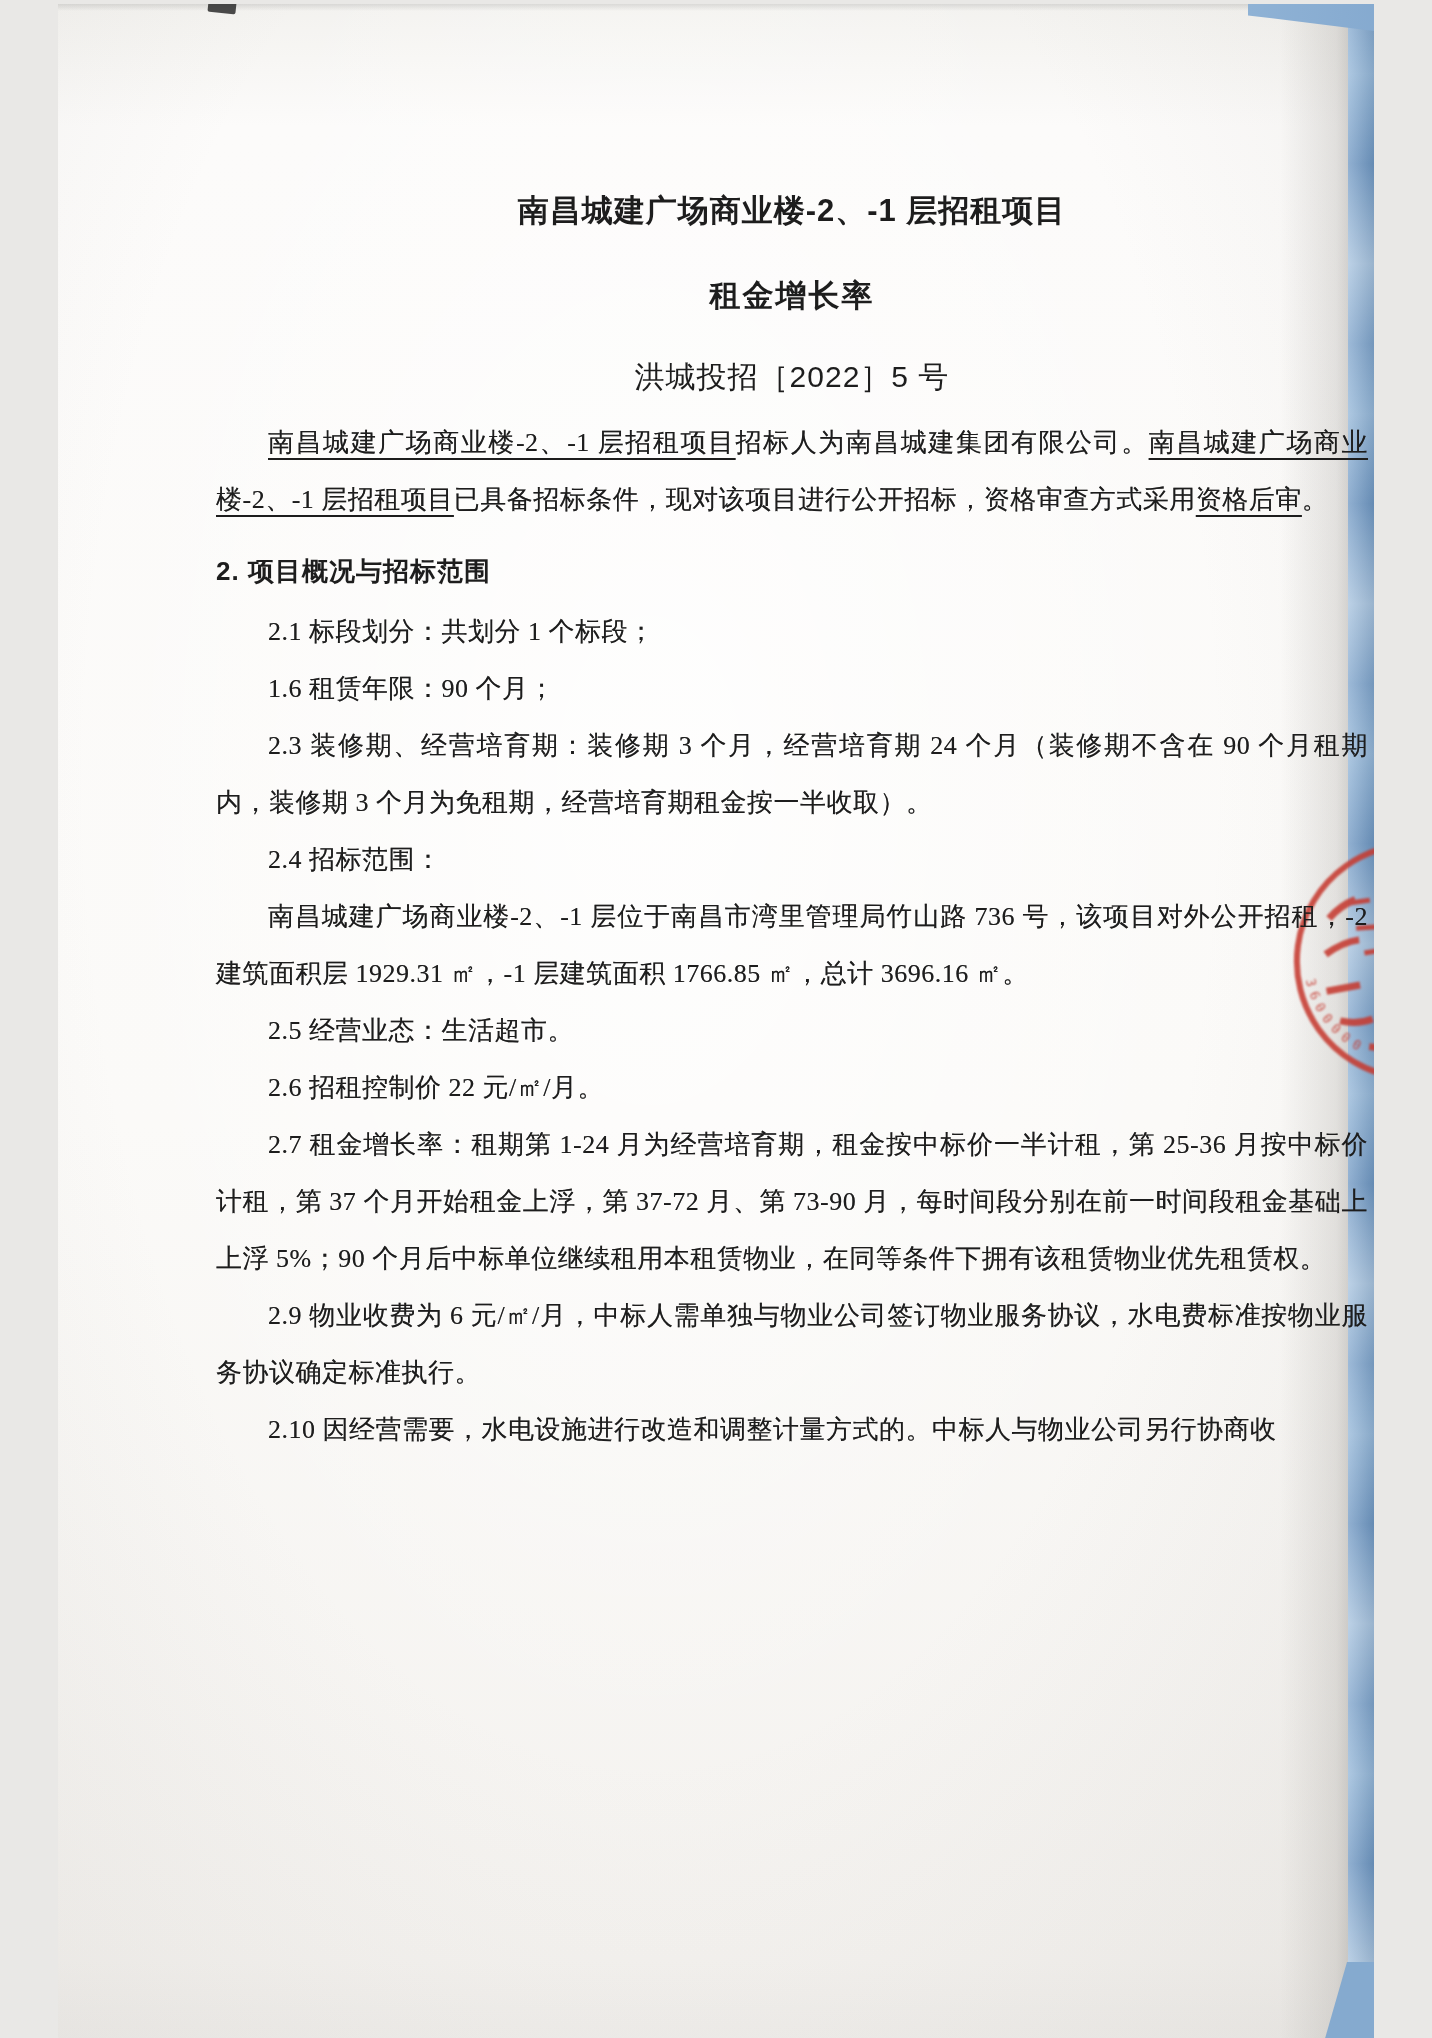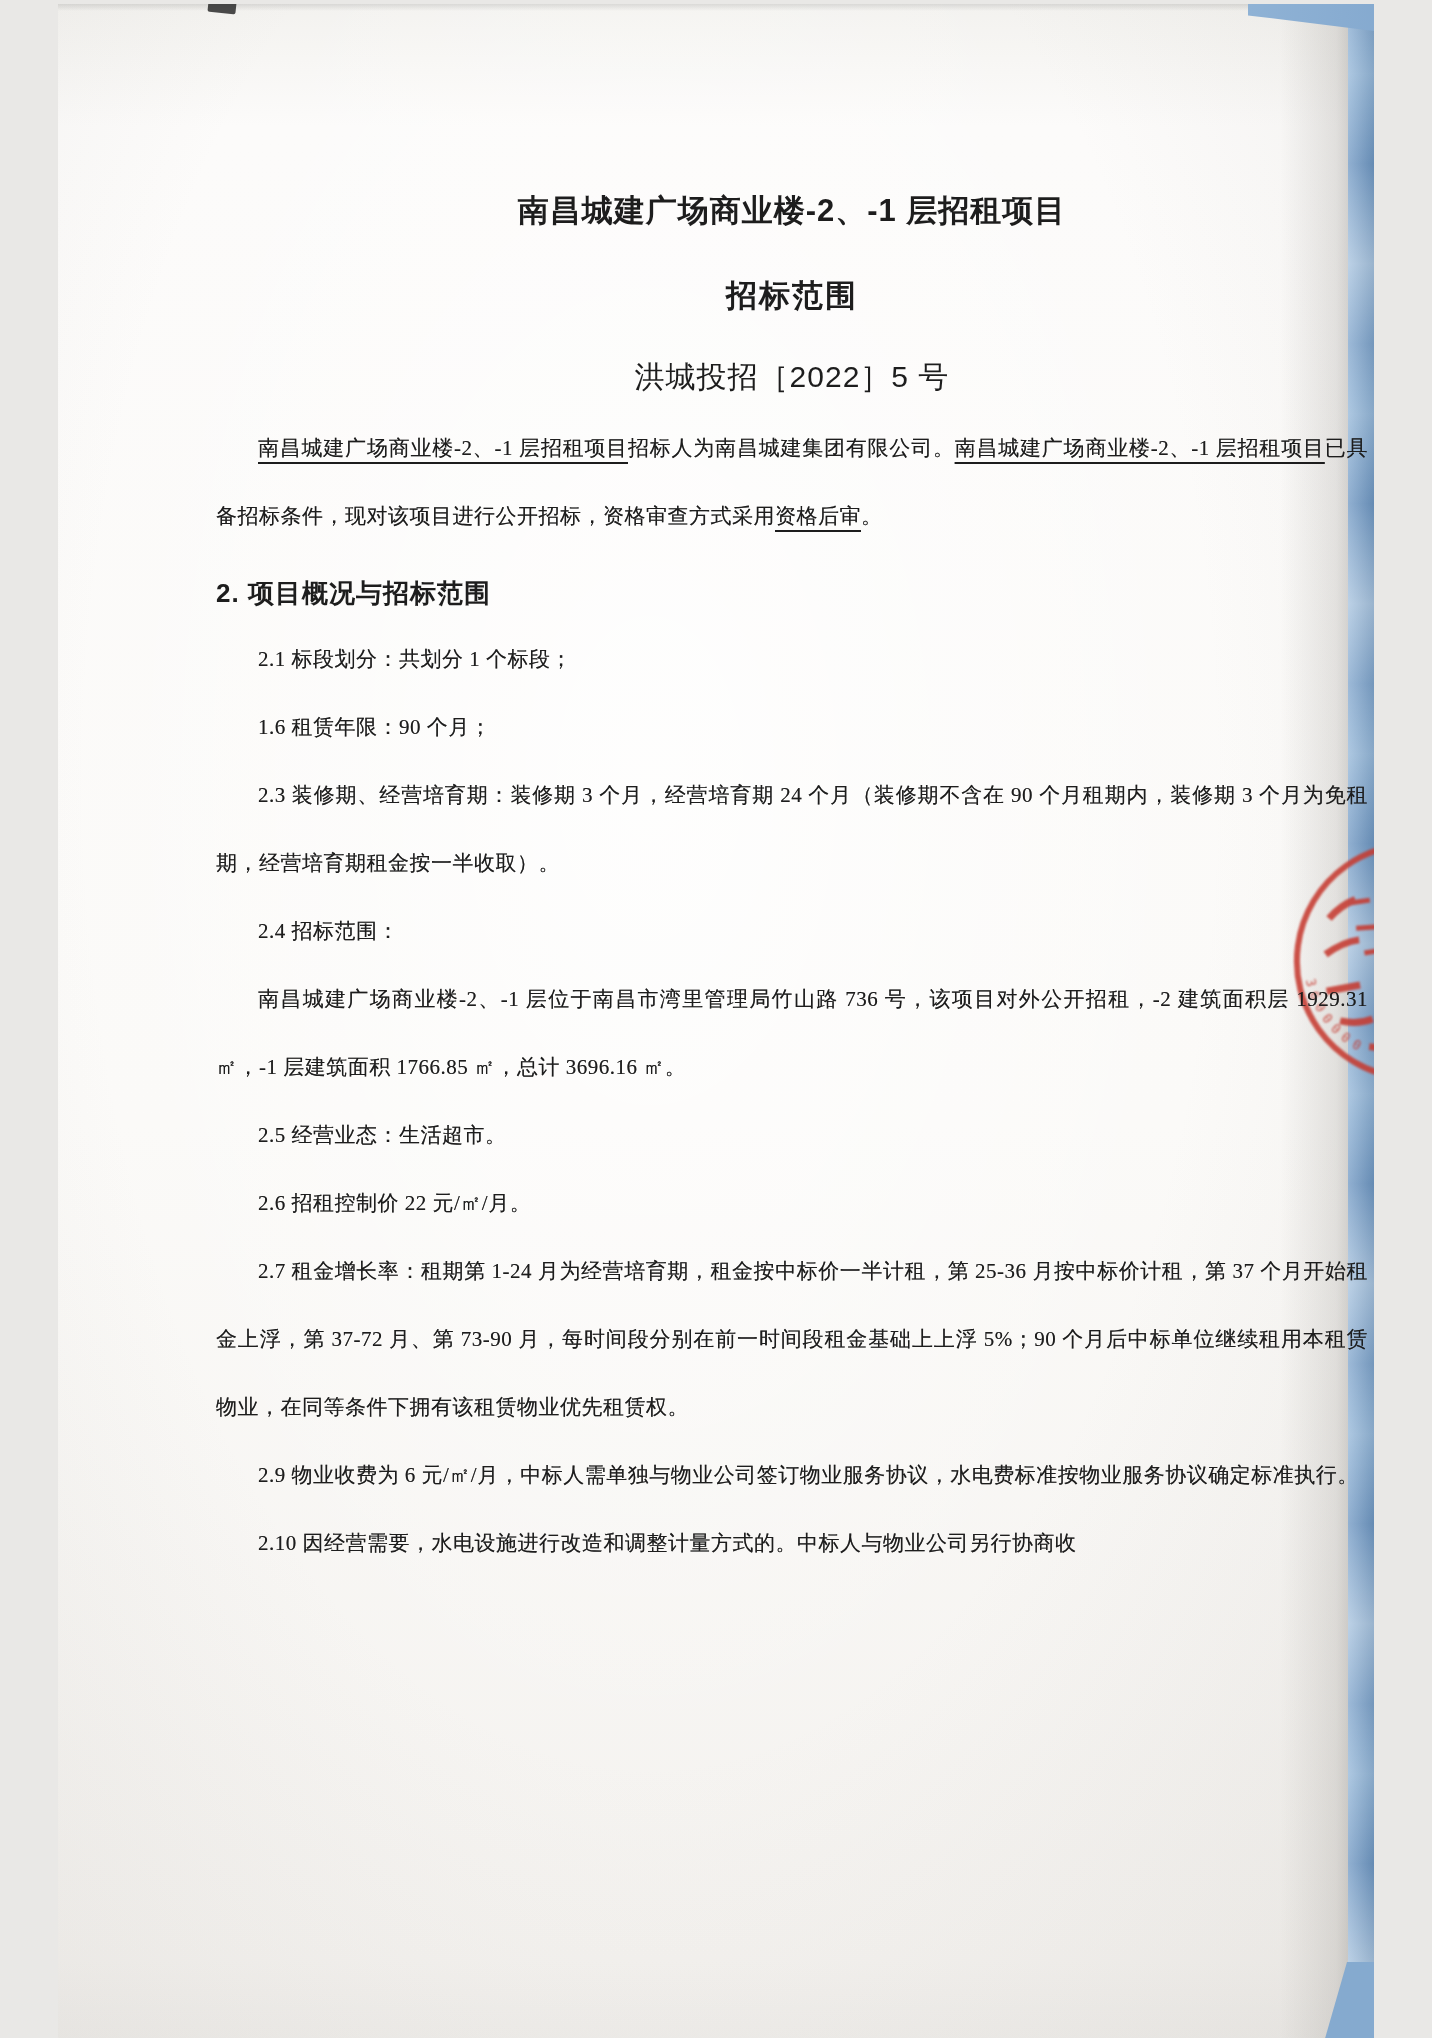--- a/index.html
+++ b/index.html
@@ -39,21 +39,21 @@
   .titles{text-align:center;padding-top:186px;}
   .t1{font-size:31px;font-weight:700;margin:0 0 43px 0;font-family:"Liberation Sans","DejaVu Sans",sans-serif;letter-spacing:1px;}
   .t2{font-size:31px;font-weight:700;margin:0 0 40px 0;font-family:"Liberation Sans","DejaVu Sans",sans-serif;letter-spacing:2px;}
   .t3{font-size:30px;font-weight:400;margin:0;font-family:"Liberation Sans","DejaVu Sans",sans-serif;letter-spacing:1px;}
   .sec-heading{
     font-family:"Liberation Sans","DejaVu Sans",sans-serif;
     font-size:26px;font-weight:700;margin:0;letter-spacing:1px;
   }
   .h1st{margin-top:50px;}
   .h2nd{margin-top:26px;}
-  .body-text{font-size:21px;line-height:68px;text-align:justify;letter-spacing:.5px;
+  .body-text{font-size:26px;line-height:57px;text-align:justify;letter-spacing:.5px;
     text-shadow:0 0 .6px rgba(20,20,20,.55);}
   .para{margin:16px 0 0 0;text-indent:2em;}
   .item{margin:0;text-indent:2em;}
   .items-block{margin-top:14px;}
   .u{text-decoration:underline;text-decoration-thickness:2px;text-underline-offset:7px;}
   .stamp-wrap{position:absolute;top:826px;right:0;width:128px;height:268px;overflow:hidden;}
   .stamp-wrap svg{filter:blur(1.1px);opacity:.88;}
 </style>
 </head>
 <body>
@@ -82,21 +82,21 @@
       <path id="sealArc" d="M60 150 A100 100 0 0 0 158 232" fill="none" stroke="none"></path>
       <text font-size="13" fill="#c63b31" letter-spacing="6" font-family="'DejaVu Sans Mono',monospace">
         <textPath href="#sealArc">3600000</textPath>
       </text>
     </svg>
   </div>
 
   <div class="content">
     <div class="titles">
       <p class="t1">南昌城建广场商业楼-2、-1 层招租项目</p>
-      <p class="t2">招标范围</p>
+      <p class="t2">租金增长率</p>
       <p class="t3">洪城投招［2022］5 号</p>
     </div>
 
 
     <p class="body-text para"><span class="u">南昌城建广场商业楼-2、-1 层招租项目</span><span>招标人为南昌城建集团有限公司。</span><span class="u">南昌城建广场商业楼-2、-1 层招租项目</span><span>已具备招标条件，现对该项目进行公开招标，资格审查方式采用</span><span class="u">资格后审</span><span>。</span></p>
 
     <p class="sec-heading h2nd">2. 项目概况与招标范围</p>
 
     <div class="items-block body-text">
       <p class="item">2.1 标段划分：共划分 1 个标段；</p>

